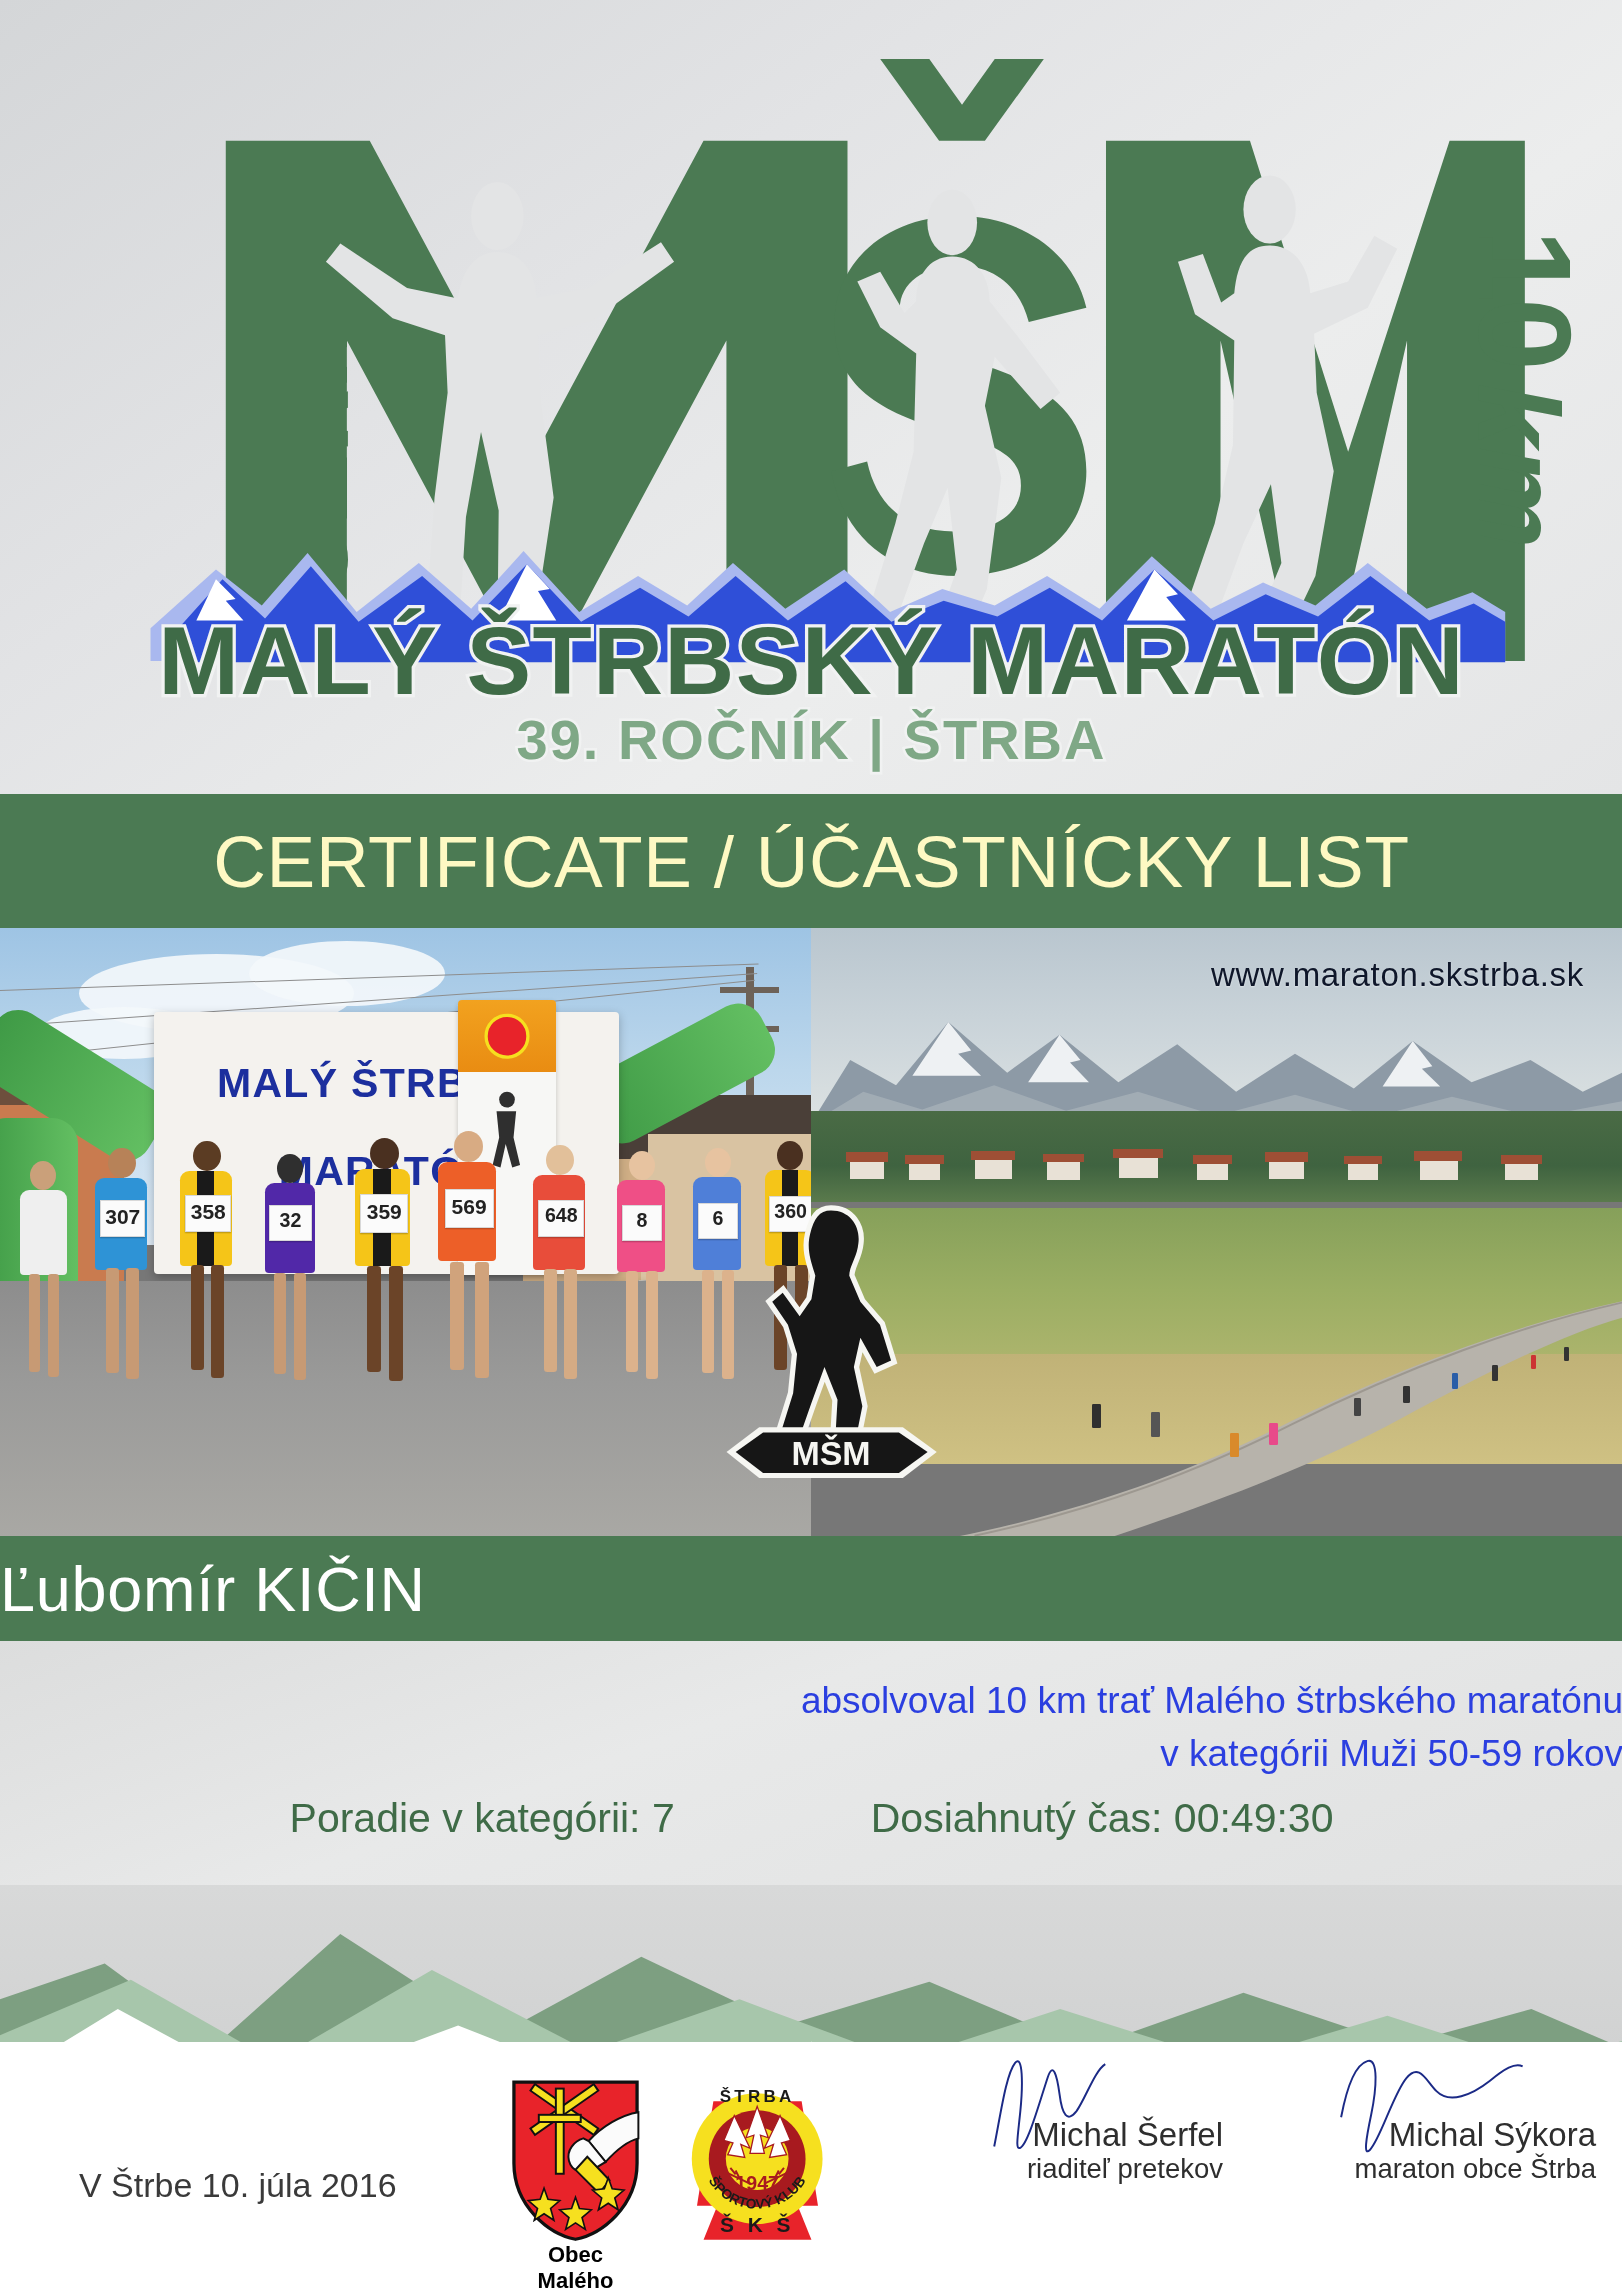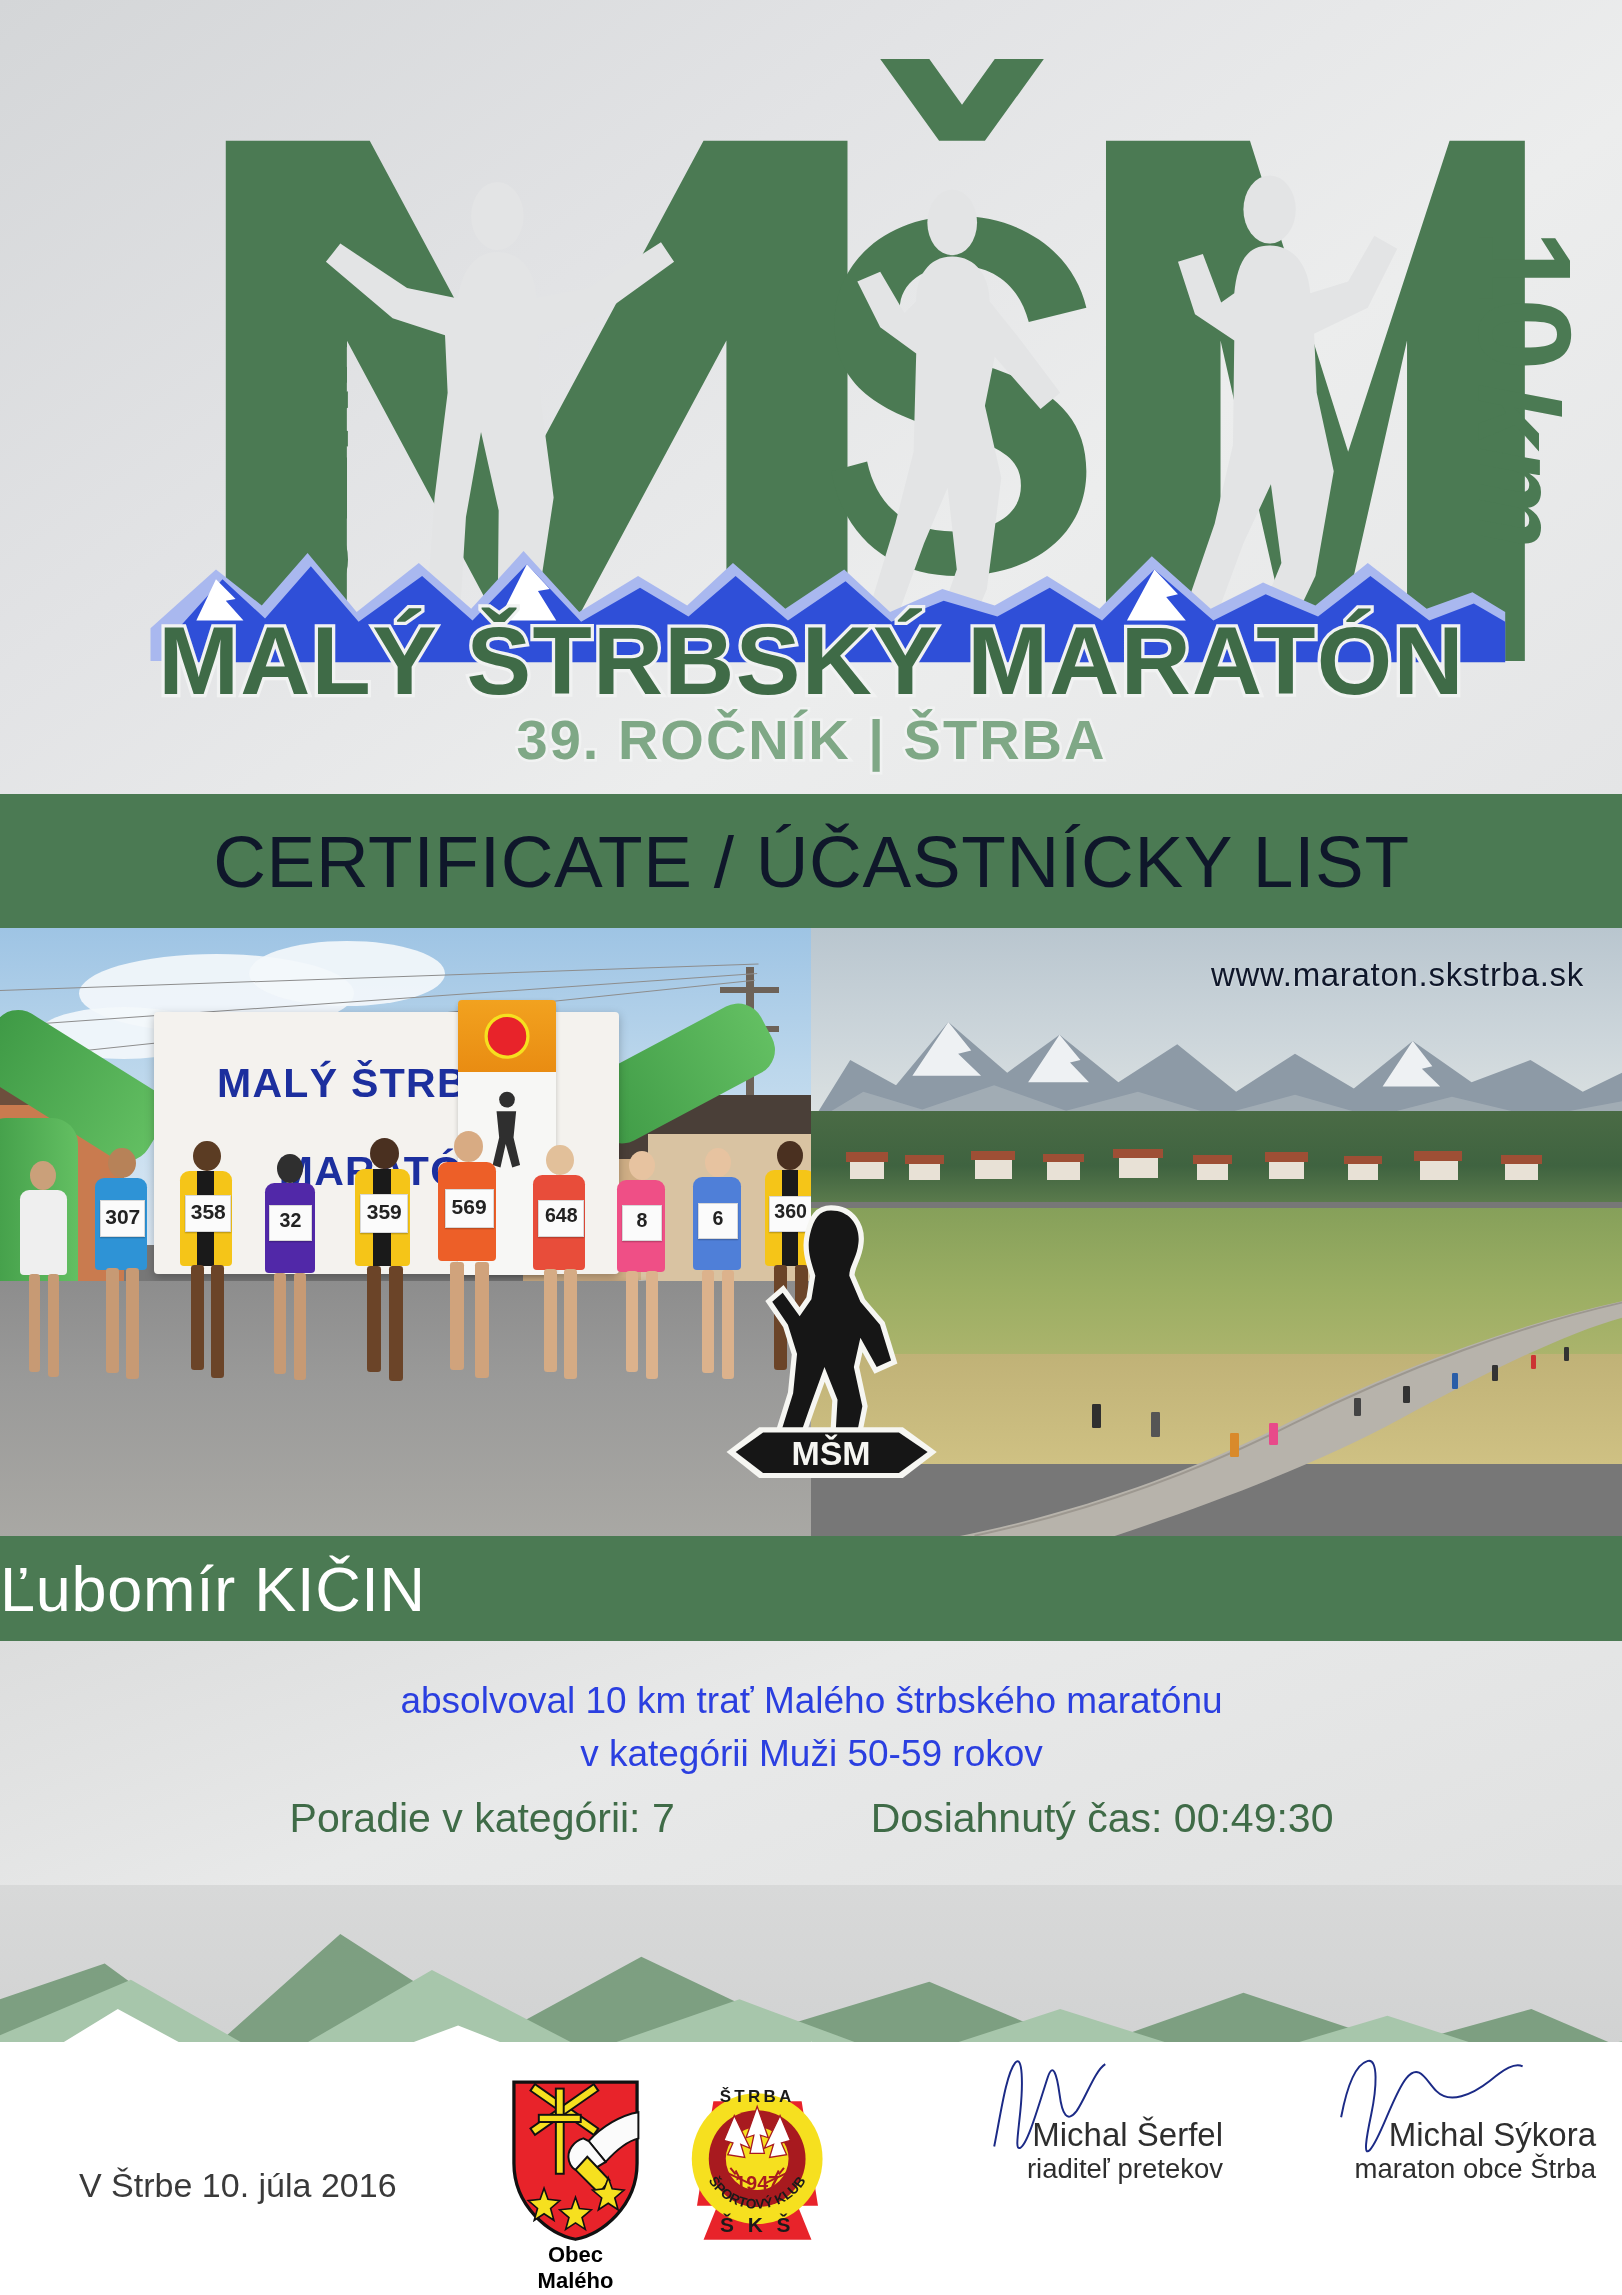--- a/index.html
+++ b/index.html
@@ -19,21 +19,21 @@
   }
   .logo-wrap{position:absolute;left:0;top:0;width:1623px;height:794px;}
 
   
   .cert-band{
     position:absolute;left:0;top:794px;width:1623px;height:134px;
     background:#4b7a53;
     display:flex;align-items:center;justify-content:center;
   }
   .cert-band-text{
-    color:#0f172a;font-size:73px;letter-spacing:0.7px;font-weight:400;
+    color:#fef9c3;font-size:73px;letter-spacing:0.7px;font-weight:400;
     font-family:"Liberation Sans",sans-serif;
     white-space:nowrap;
   }
 
   
   .photos{
     position:absolute;left:0;top:928px;width:1623px;height:609px;
     display:flex;overflow:hidden;background:#777;
   }
   .photo{position:relative;overflow:hidden;}
@@ -118,21 +118,21 @@
     color:#ffffff;font-size:63px;font-weight:400;letter-spacing:0.7px;
     font-family:"Liberation Sans",sans-serif;white-space:nowrap;
   }
 
   
   .details{
     position:absolute;left:0;top:1641px;width:1623px;height:262px;
     background:linear-gradient(160deg,#dcdddd 0%,#e8e9e9 40%,#e0e1e1 100%);
   }
   .desc{
-    position:absolute;left:0;top:34px;width:1623px;text-align:center;
+    position:absolute;left:0;top:34px;width:1623px;text-align:right;
     color:#2b3fe0;font-size:37px;line-height:1.42;font-weight:400;
     font-family:"Liberation Sans",sans-serif;
   }
   .results{
     position:absolute;left:0;top:154px;width:1623px;
     display:flex;justify-content:center;gap:196px;
     color:#3f6b47;font-size:41px;font-family:"Liberation Sans",sans-serif;
   }
 
   

